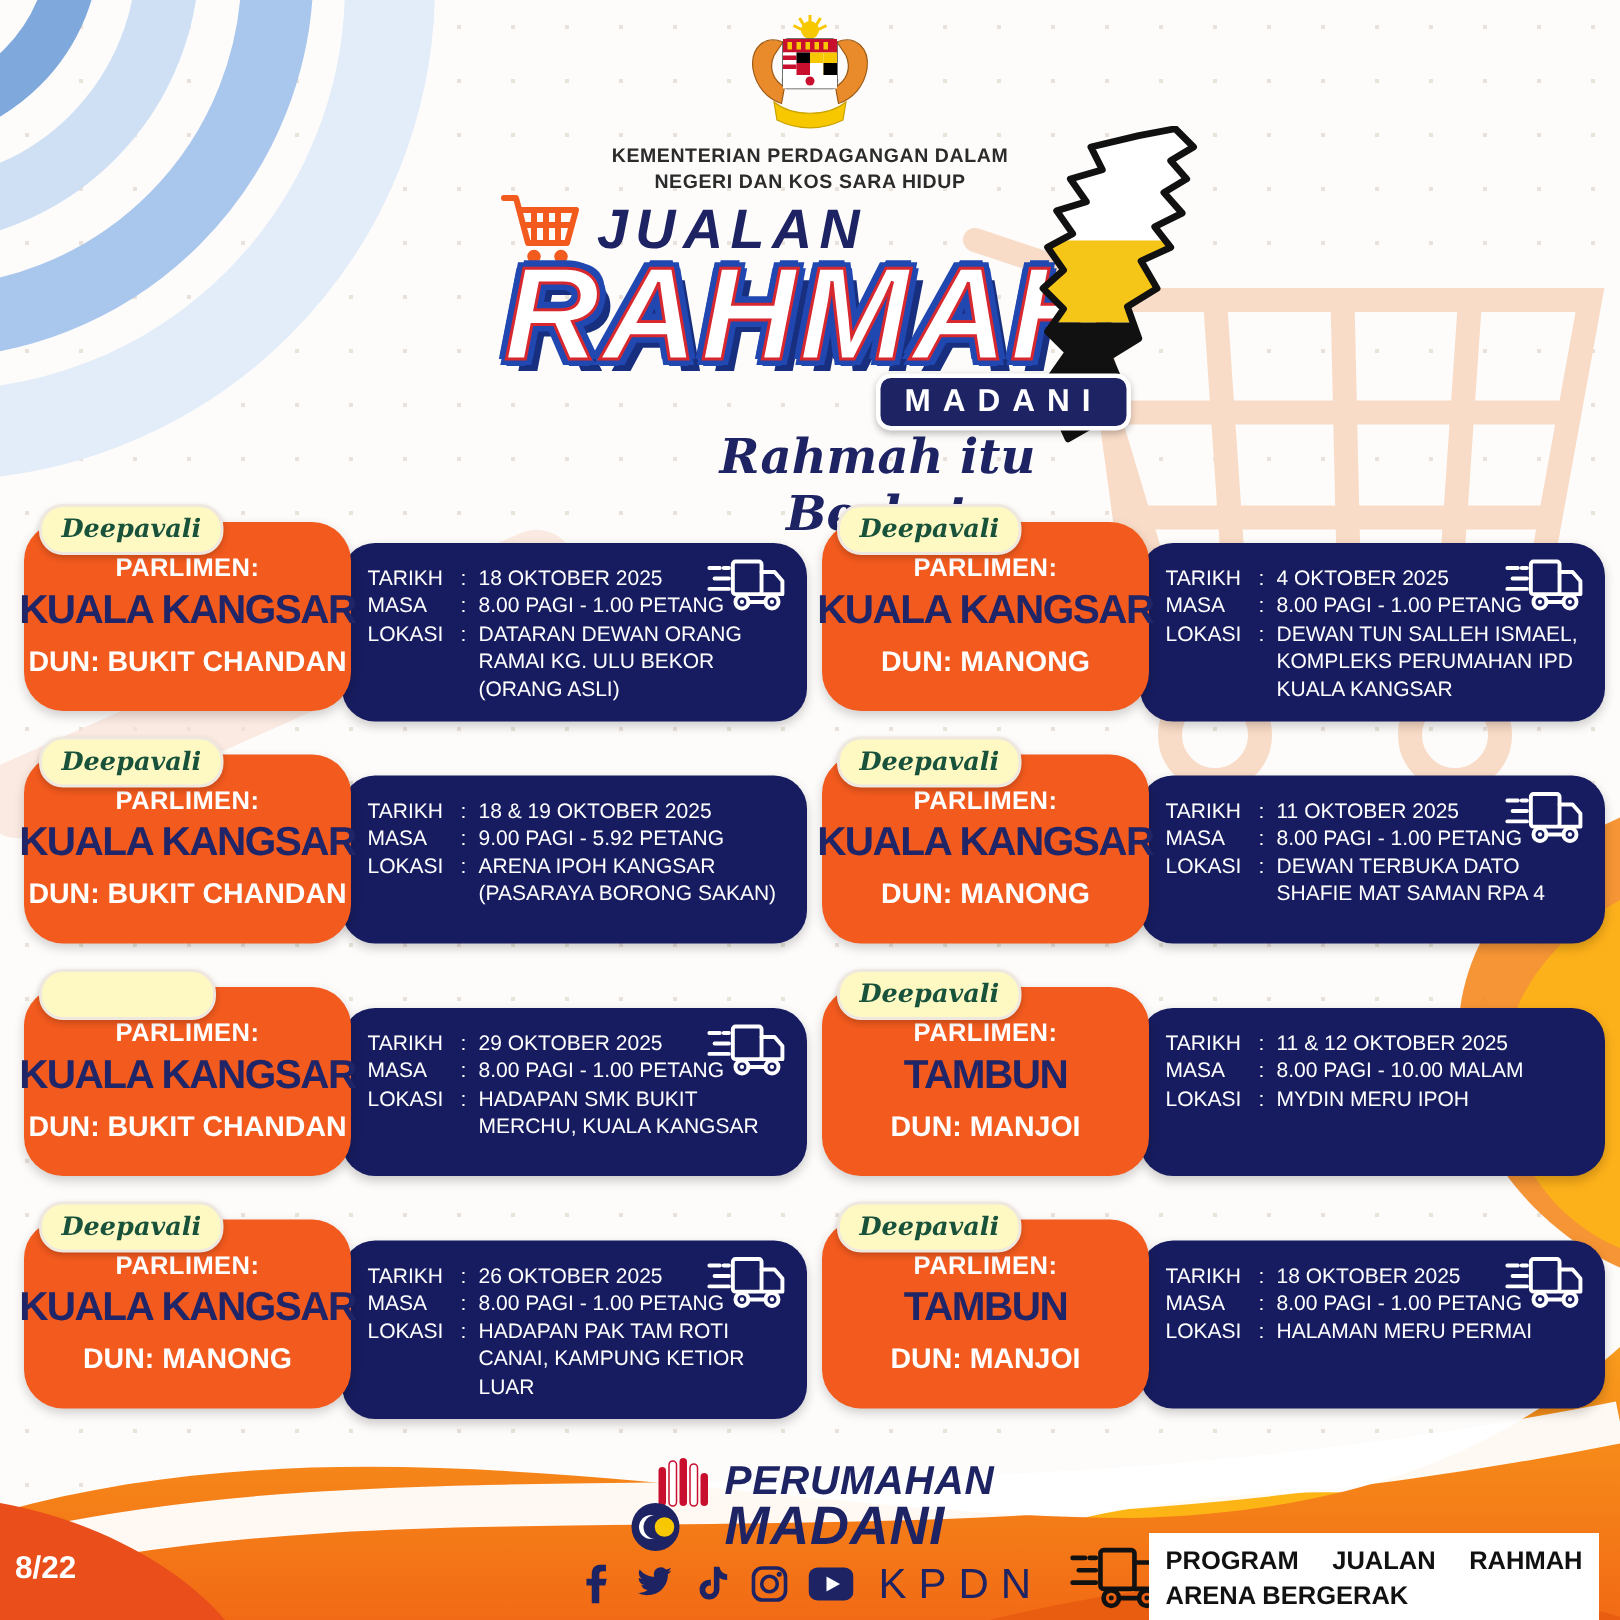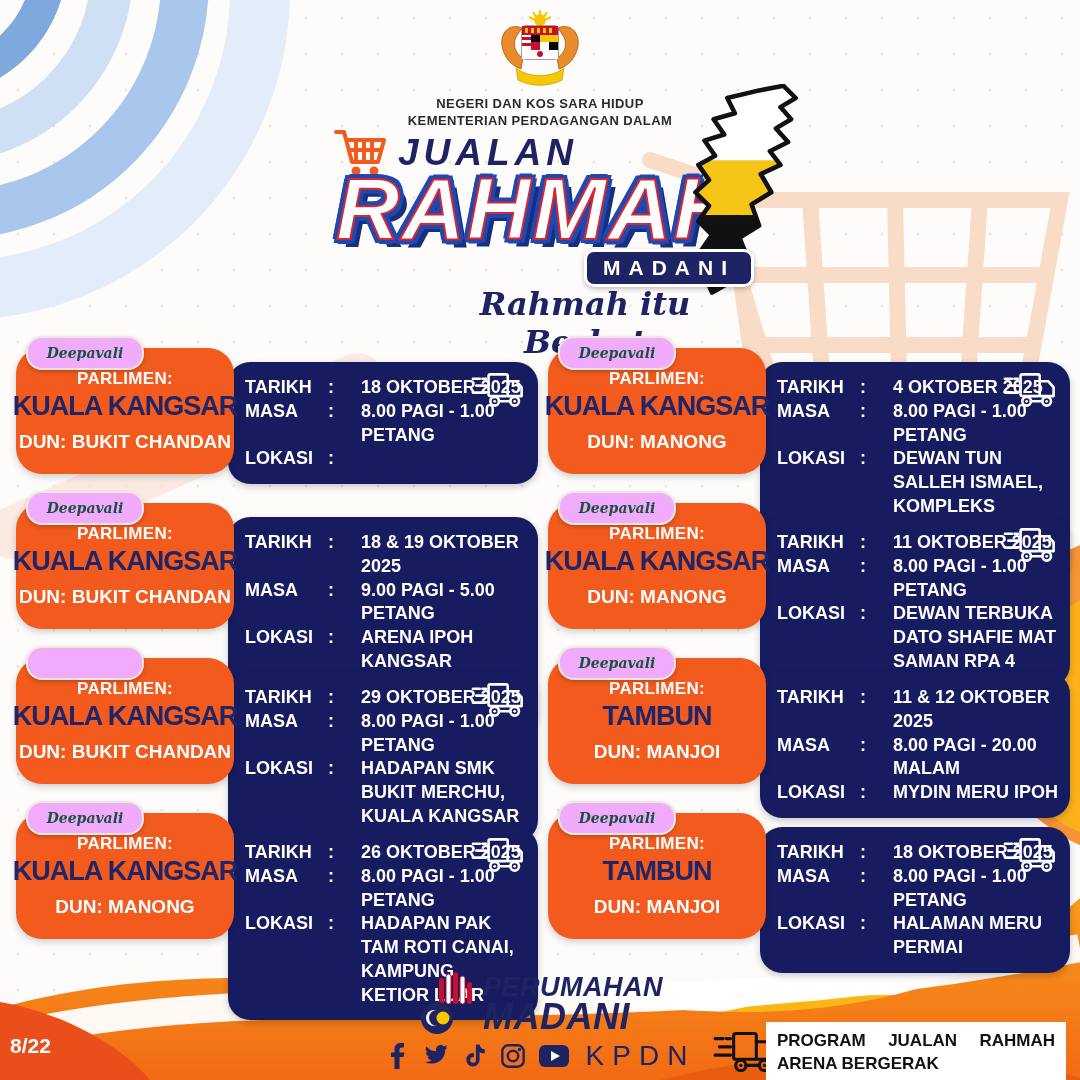--- a/index.html
+++ b/index.html
@@ -24,37 +24,37 @@
           -5px 0 0 #2148B1,5px 0 0 #2148B1,0 5px 0 #2148B1,0 -5px 0 #2148B1,8px 8px 0 #182E7E;}
   .madani-pill{position:absolute;left:584px;top:249px;z-index:4;background:#1D2363;color:#fff;
           border:3px solid #fff;border-radius:10px;padding:4px 16px;font-size:21px;font-weight:bold;
           letter-spacing:8px;box-shadow:0 2px 5px rgba(0,0,0,.25);}
   .tagline{position:absolute;left:420px;top:285px;width:330px;text-align:center;z-index:3;
           font-family:"DejaVu Serif",serif;font-style:italic;font-weight:bold;font-size:32px;
           color:#1D2363;}
   .perak-map{position:absolute;left:668px;top:84px;z-index:3;}
   
   .card{position:absolute;width:522px;height:150px;z-index:5;}
-  .badge{position:absolute;left:10px;top:0;min-width:88px;height:30px;background:#f0abfc;
+  .badge{position:absolute;left:10px;top:0;min-width:88px;height:30px;background:#fef9c3;
          border:2px solid #EFE8DF;border-radius:16px;display:flex;align-items:center;
          justify-content:center;padding:0 13px;z-index:7;box-shadow:0 2px 4px rgba(0,0,0,.2);
-         font-family:"DejaVu Serif",serif;font-style:italic;font-weight:bold;font-size:14px;
+         font-family:"DejaVu Serif",serif;font-style:italic;font-weight:bold;font-size:17px;
          color:#19523B;}
   .label-box{position:absolute;left:0;top:12px;width:218px;height:126px;background:#F25A1E;
          border-radius:26px;display:flex;flex-direction:column;align-items:center;
          justify-content:center;text-align:center;box-shadow:0 3px 7px rgba(0,0,0,.18);z-index:6;}
   .parlimen-label{font-size:17px;font-weight:bold;color:#fff;letter-spacing:.3px;}
   .parlimen-name{font-size:27px;font-weight:bold;color:#1F2566;letter-spacing:-1px;
          white-space:nowrap;margin-top:2px;}
   .dun{font-size:19px;font-weight:bold;color:#fff;margin-top:9px;}
   .detail-box{position:absolute;left:212px;top:26px;width:310px;min-height:112px;
          background:#171C60;border-radius:22px;padding:14px 12px 13px 17px;box-sizing:border-box;
          z-index:5;box-shadow:0 3px 7px rgba(0,0,0,.2);}
-  .drow{display:grid;grid-template-columns:62px 12px auto;color:#fff;font-size:18px;
-         font-weight:bold;line-height:1.32;gap:21px;}
+  .drow{display:grid;grid-template-columns:62px 12px auto;color:#fff;font-size:14px;
+         font-weight:normal;line-height:1.32;}
   .truck{position:absolute;right:10px;top:8px;color:#fff;}
   
   .brand{position:absolute;left:0;right:0;top:972px;display:flex;justify-content:center;
          align-items:center;gap:10px;z-index:7;}
   .brand-text{color:#1D2363;font-style:italic;font-weight:bold;line-height:.92;}
   .brand-l1{font-size:27px;letter-spacing:.5px;}
   .brand-l2{font-size:36px;letter-spacing:.5px;}
   .social{position:absolute;left:0;right:0;top:1040px;display:flex;justify-content:center;
          align-items:center;gap:13px;z-index:7;color:#1D2363;}
   .kpdn{font-size:28px;letter-spacing:8px;color:#1D2363;margin-left:4px;}
@@ -147,22 +147,22 @@
       <rect x="48" y="27" width="9" height="7" fill="#F7C700"></rect>
     <rect x="39" y="34" width="9" height="8" fill="#C8102E"></rect>
       <rect x="48" y="34" width="9" height="8" fill="#fff"></rect>
     <rect x="57" y="27" width="9" height="15" fill="#F7C700"></rect>
       <rect x="57" y="34" width="9" height="8" fill="#000"></rect>
     <rect x="30" y="42" width="36" height="9" fill="#fff"></rect>
       <circle cx="48" cy="46" r="3" fill="#C8102E"></circle>
     <path d="M24 60 C36 70 60 70 72 60 L70 72 C56 79 40 79 26 72 Z" fill="#F7C700" stroke="#C9A200" stroke-width=".8"></path>
   </svg>
   <div class="ministry">
+    <div>KEMENTERIAN PERDAGANGAN DALAM</div>
     <div>NEGERI DAN KOS SARA HIDUP</div>
-    <div>KEMENTERIAN PERDAGANGAN DALAM</div>
   </div>
 
   <svg class="cart-hero" width="56" height="54" viewBox="0 0 56 54">
     <g fill="none" stroke="#F25A1E" stroke-width="4" stroke-linecap="round" stroke-linejoin="round">
       <path d="M3 6 H11 L19 36 H45 L51 14 H15"></path>
       <path d="M23 14 V36 M31 14 V36 M39 14 V36 M17 24 H48"></path>
     </g>
     <circle cx="23" cy="45" r="4.5" fill="#F25A1E"></circle>
       <circle cx="41" cy="45" r="4.5" fill="#F25A1E"></circle>
   </svg>
@@ -201,20 +201,21 @@
           <span>18 OKTOBER 2025</span>
         </div>
       <div class="drow">
           <span>MASA</span>
           <span>:</span>
           <span>8.00 PAGI - 1.00 PETANG</span>
         </div>
       <div class="drow">
           <span>LOKASI</span>
           <span>:</span>
+          <span>DATARAN DEWAN ORANG RAMAI KG. ULU BEKOR (ORANG ASLI)</span>
         </div>
       <svg class="truck" width="58" height="40" viewBox="0 0 66 46">
           <use href="#truckicon"></use>
         </svg>
     </div>
   </div>
 
   <div class="card" style="left:548px;top:336px">
     <div class="badge">
         <span>Deepavali</span>
@@ -257,21 +258,21 @@
     </div>
     <div class="detail-box">
       <div class="drow">
           <span>TARIKH</span>
           <span>:</span>
           <span>18 &amp; 19 OKTOBER 2025</span>
         </div>
       <div class="drow">
           <span>MASA</span>
           <span>:</span>
-          <span>9.00 PAGI - 5.00 PETANG</span>
+          <span>9.00 PAGI - 5.92 PETANG</span>
         </div>
       <div class="drow">
           <span>LOKASI</span>
           <span>:</span>
           <span>ARENA IPOH KANGSAR (PASARAYA BORONG SAKAN)</span>
         </div>
     </div>
   </div>
 
   <div class="card" style="left:548px;top:491px">
@@ -347,21 +348,21 @@
     </div>
     <div class="detail-box">
       <div class="drow">
           <span>TARIKH</span>
           <span>:</span>
           <span>11 &amp; 12 OKTOBER 2025</span>
         </div>
       <div class="drow">
           <span>MASA</span>
           <span>:</span>
-          <span>8.00 PAGI - 20.00 MALAM</span>
+          <span>8.00 PAGI - 10.00 MALAM</span>
         </div>
       <div class="drow">
           <span>LOKASI</span>
           <span>:</span>
           <span>MYDIN MERU IPOH</span>
         </div>
     </div>
   </div>
 
   <div class="card" style="left:16px;top:801px">

